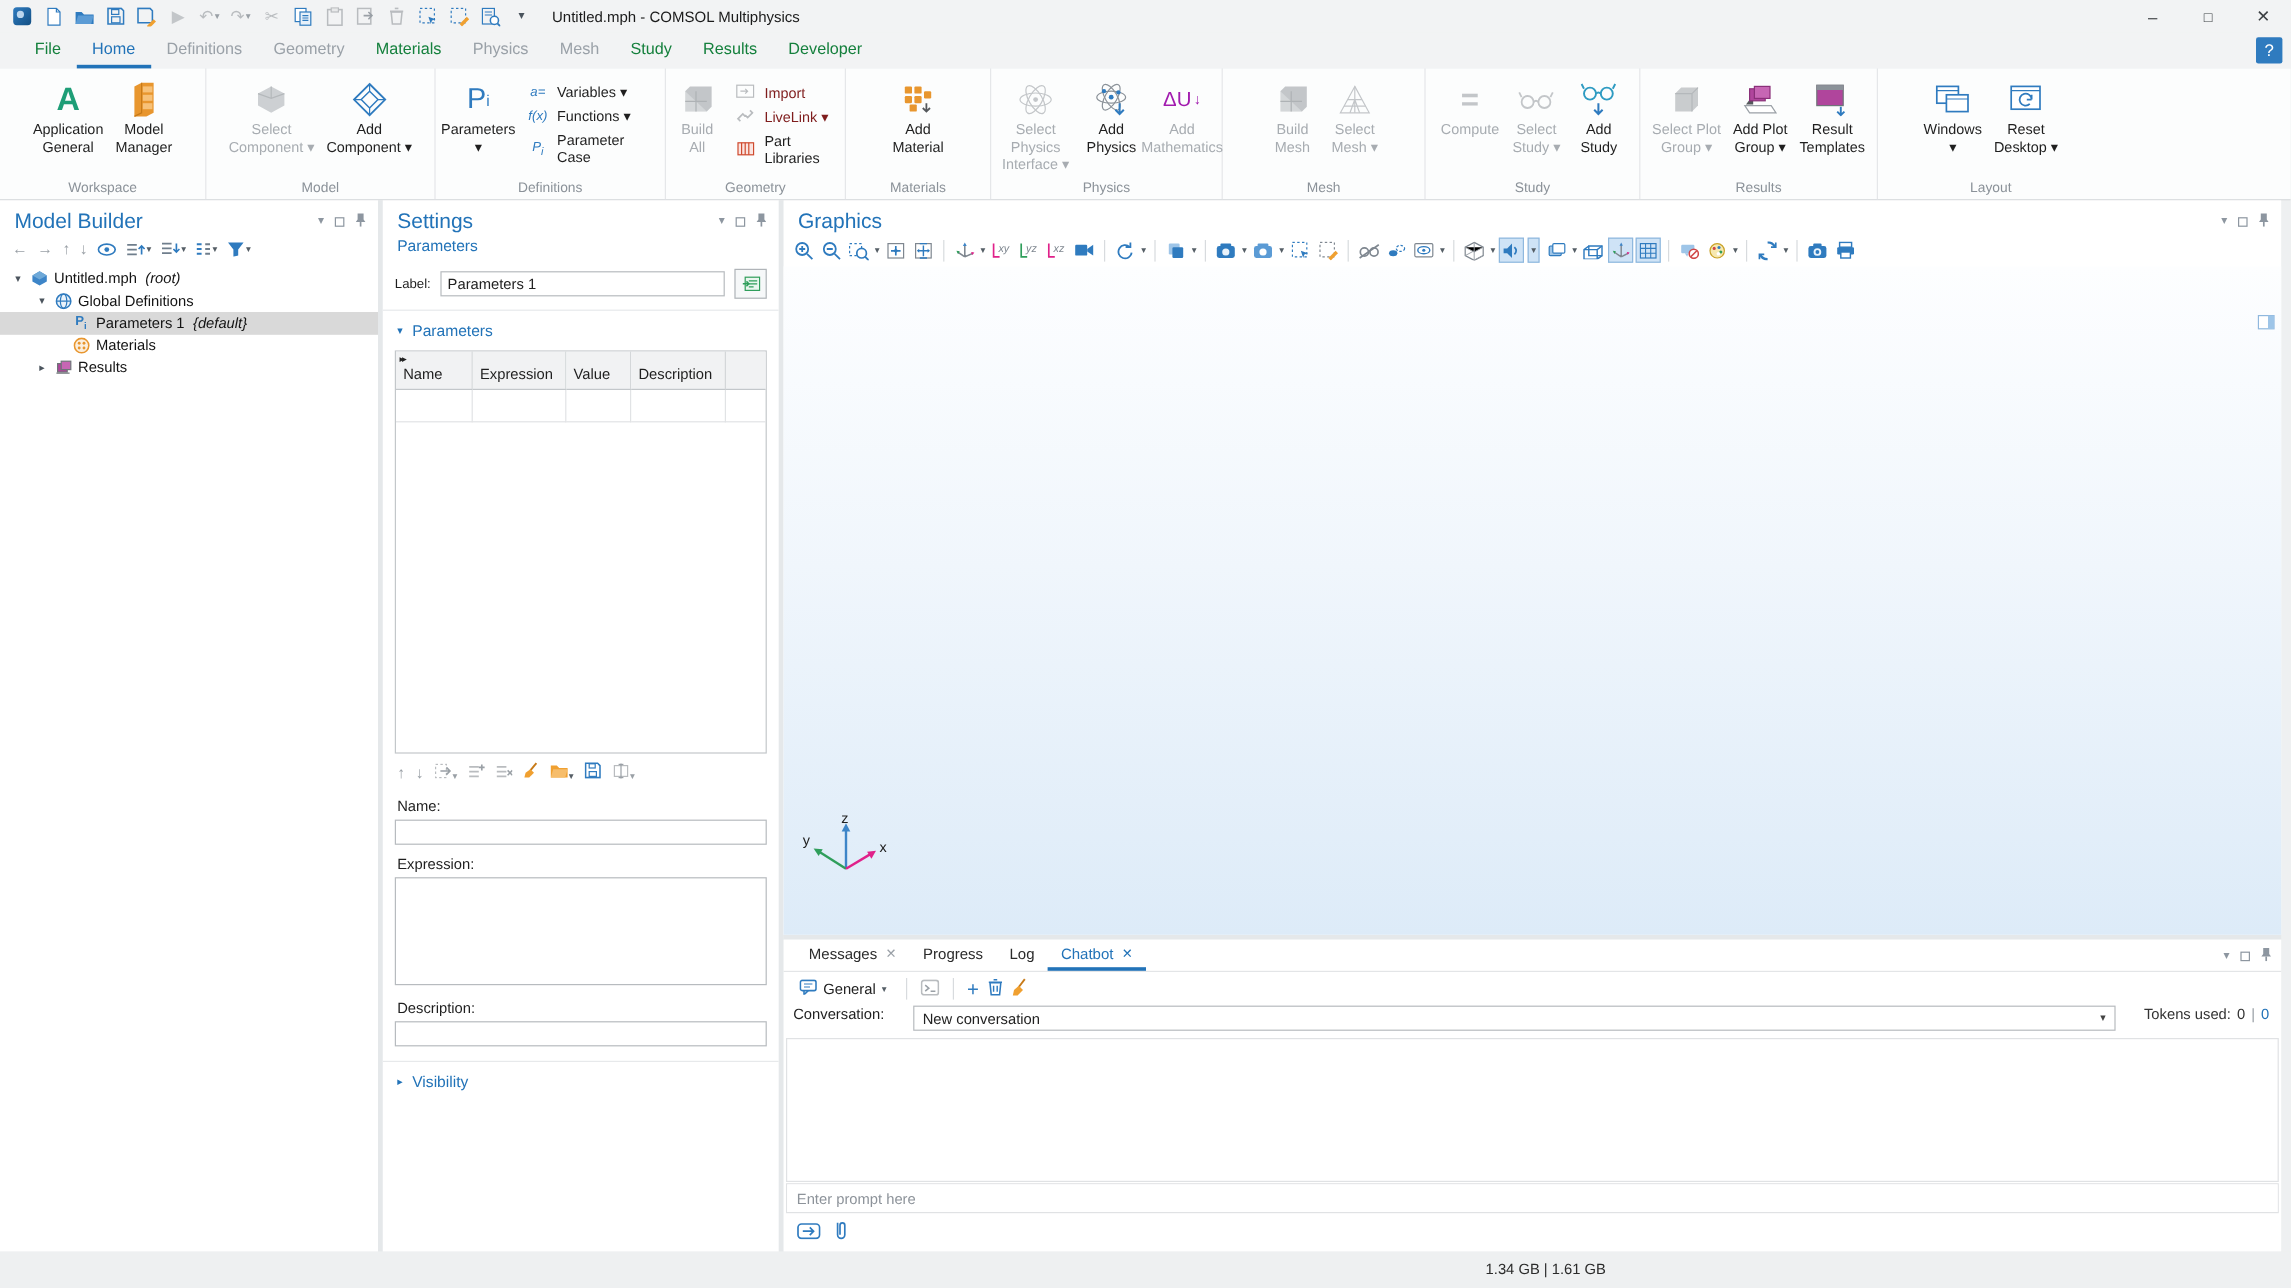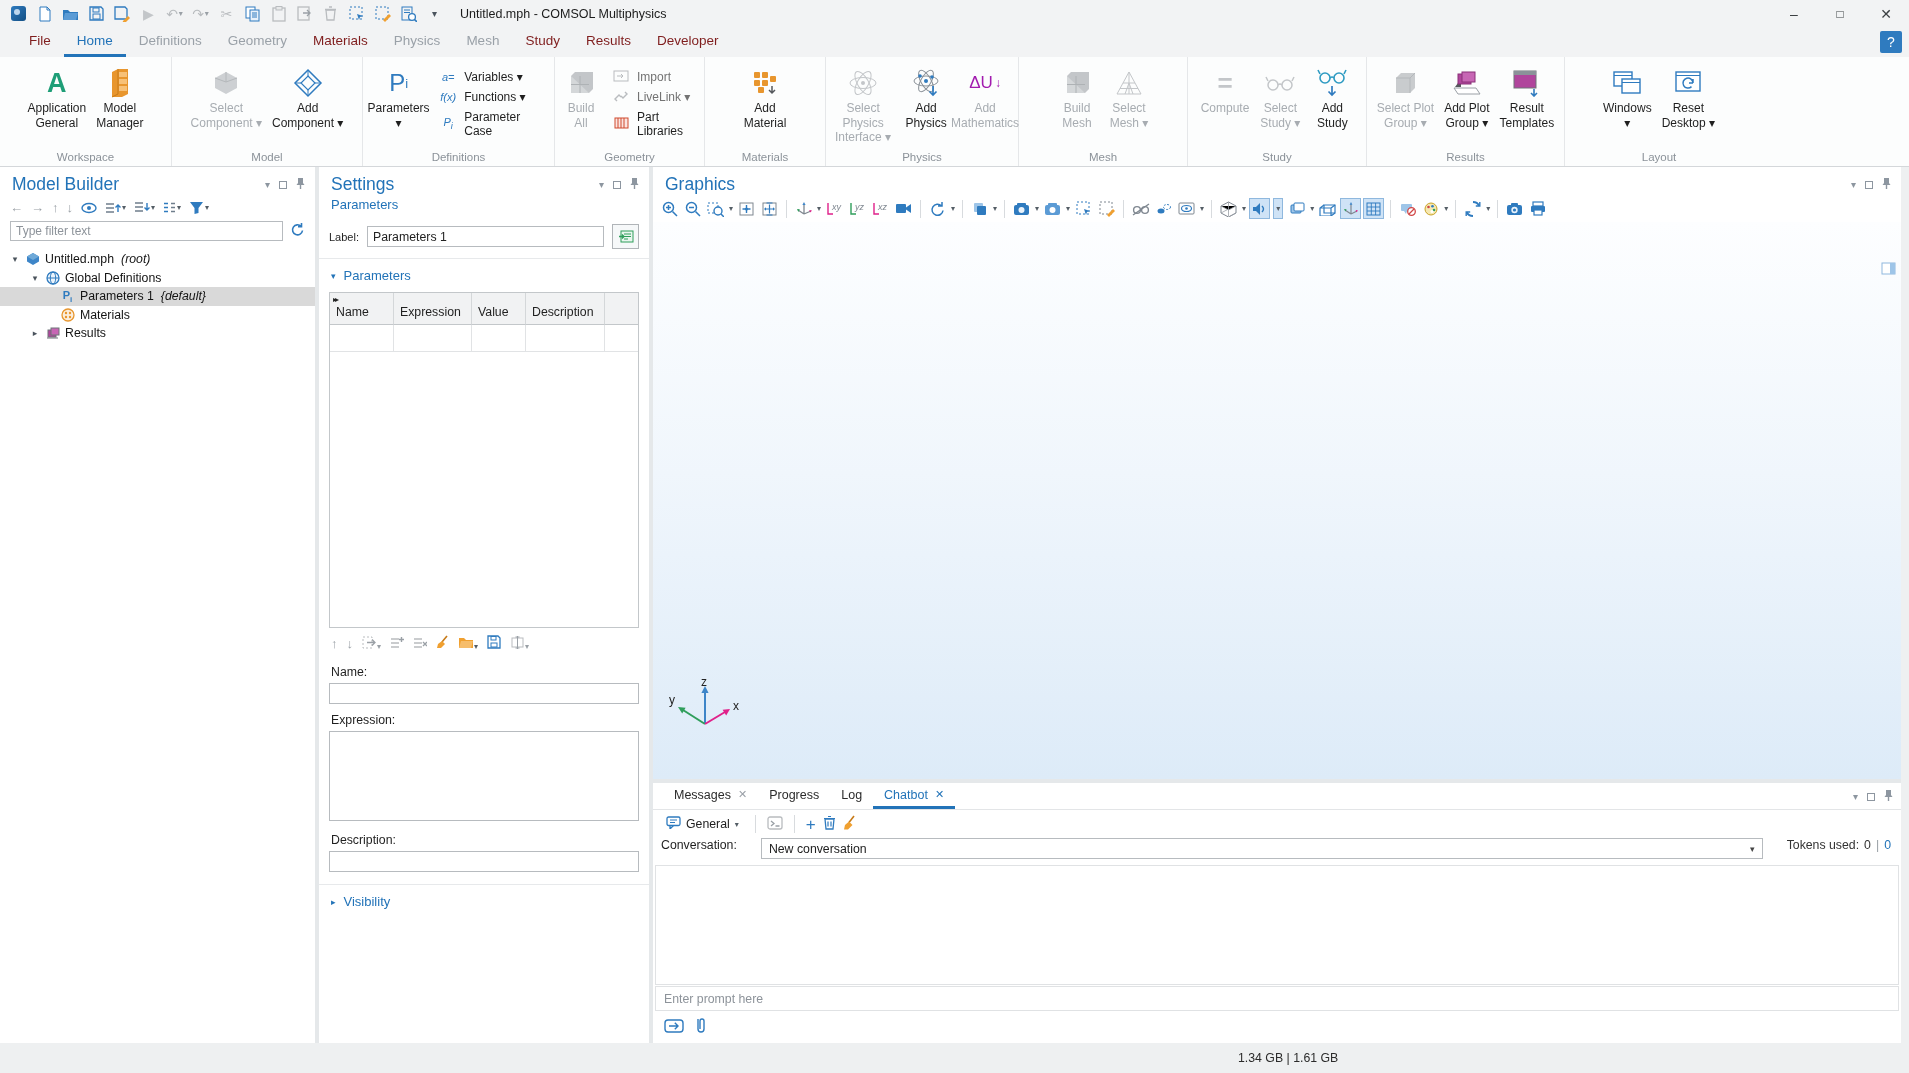--- a/index.html
+++ b/index.html
@@ -13,36 +13,36 @@
   .qi svg{display:block}
   .qi .mini-caret{font-size:8px;margin-left:1px;color:#9aa0a6}
   .logo{width:15px;height:15px;border-radius:3px;background:linear-gradient(135deg,#2f7bbf,#134f84);position:relative}
   .logo::after{content:"";position:absolute;left:3px;top:3px;width:6px;height:6px;border-radius:50%;background:#bcd6ee}
   .win-title{margin-left:12px;font-size:12.5px;color:#1b1b1b;white-space:nowrap}
   .win-controls{margin-left:auto;display:flex;height:27px}
   .wc{width:46px;display:flex;align-items:center;justify-content:center;color:#3c4043;font-size:14px}
 
   
   .tabs-row{height:30px;display:flex;align-items:stretch;background:#f2f3f4;padding-left:16px;position:relative;flex:none}
-  .rtab{padding:0 13px;display:flex;align-items:center;font-size:13.5px;color:#7f1d1d;border-bottom:3px solid transparent}
+  .rtab{padding:0 13px;display:flex;align-items:center;font-size:13.5px;color:#15803d;border-bottom:3px solid transparent}
   .rtab.active{color:#2273b8;border-bottom-color:#2273b8}
   .rtab.dimmed{color:#9aa1a8}
   .help-btn{position:absolute;right:7px;top:4px;width:22px;height:22px;background:#2f7bbf;color:#fff;font-size:14px;display:flex;align-items:center;justify-content:center;border-radius:2px}
 
   
   .ribbon{height:110px;background:#fcfdfd;border-bottom:1px solid #d4d7da;display:flex;flex:none}
   .rgroup{position:relative;border-right:1px solid #e5e7e9;display:flex;align-items:flex-start;justify-content:center;padding-top:5px}
   .glabel{position:absolute;bottom:3px;left:0;right:0;text-align:center;font-size:11.5px;color:#8b9299}
   .rbtn{display:flex;flex-direction:column;align-items:center;padding:3px 5px;min-width:52px}
   .ric{height:36px;display:flex;align-items:center;justify-content:center}
   .rlbl{white-space:pre-line;text-align:center;font-size:12px;line-height:14.5px;color:#1f1f1f}
   .dis .rlbl{color:#a7acb1}
   .rcol{display:flex;flex-direction:column;gap:4px;padding-top:7px;align-items:flex-start}
   .rsm{display:flex;align-items:center;gap:6px;font-size:12px;color:#1f1f1f;padding:1px 4px}
-  .rsm.dis{color:#737373}
+  .rsm.dis{color:#7f1d1d}
   .rsm.dis .rsic{color:#b9bdc1 !important}
   .rsic{font-size:11px;color:#2f7bbf;font-style:italic;min-width:20px;text-align:center}
 
   
   .main{display:flex;height:876px;flex:none}
   .panel{background:#fff}
   .vsplit{width:4px;background:#e5e8ea}
   .hsplit{height:4px;background:#e5e8ea}
   .panel-header{display:flex;align-items:center;padding:7px 10px 2px 12px}
   .ph-title{font-size:17.5px;color:#2273b8}
@@ -584,26 +584,20 @@
               <path d="M8 2.5h4M8 6.5h4M8 10.5h4" stroke="#6f7e8c" stroke-width="1.6"></path>
             </svg>
             <span class="tiny-caret">▾</span>
           </span>
         <span class="tbtn">
             <svg width="15" height="13">
               <path d="M1 1h13L9.5 7v5l-4 1V7z" fill="#2f7bbf"></path>
             </svg>
             <span class="tiny-caret">▾</span>
           </span>
-      </div>
-      <div class="frow">
-        <input class="filter-input" placeholder="Type filter text" style="">
-        <span><svg width="15" height="15">
-              <path d="M12.5 8.5a5 5 0 1 1-1.4-4.2M11.5 1v3.6H8" fill="none" stroke="#2f7bbf" stroke-width="1.6"></path>
-            </svg></span>
       </div>
       <div class="tree">
         <div class="trow" style="padding-left:10px">
           <span class="caret">▾</span>
           <span class="ticon">
               <svg width="14" height="14">
                 <path d="M7 1l6 3.5v5L7 13 1 9.5v-5z" fill="#3d85c8"></path>
                 <path d="M7 1l6 3.5L7 8 1 4.5z" fill="#6fa9d8"></path>
               </svg>
             </span>

